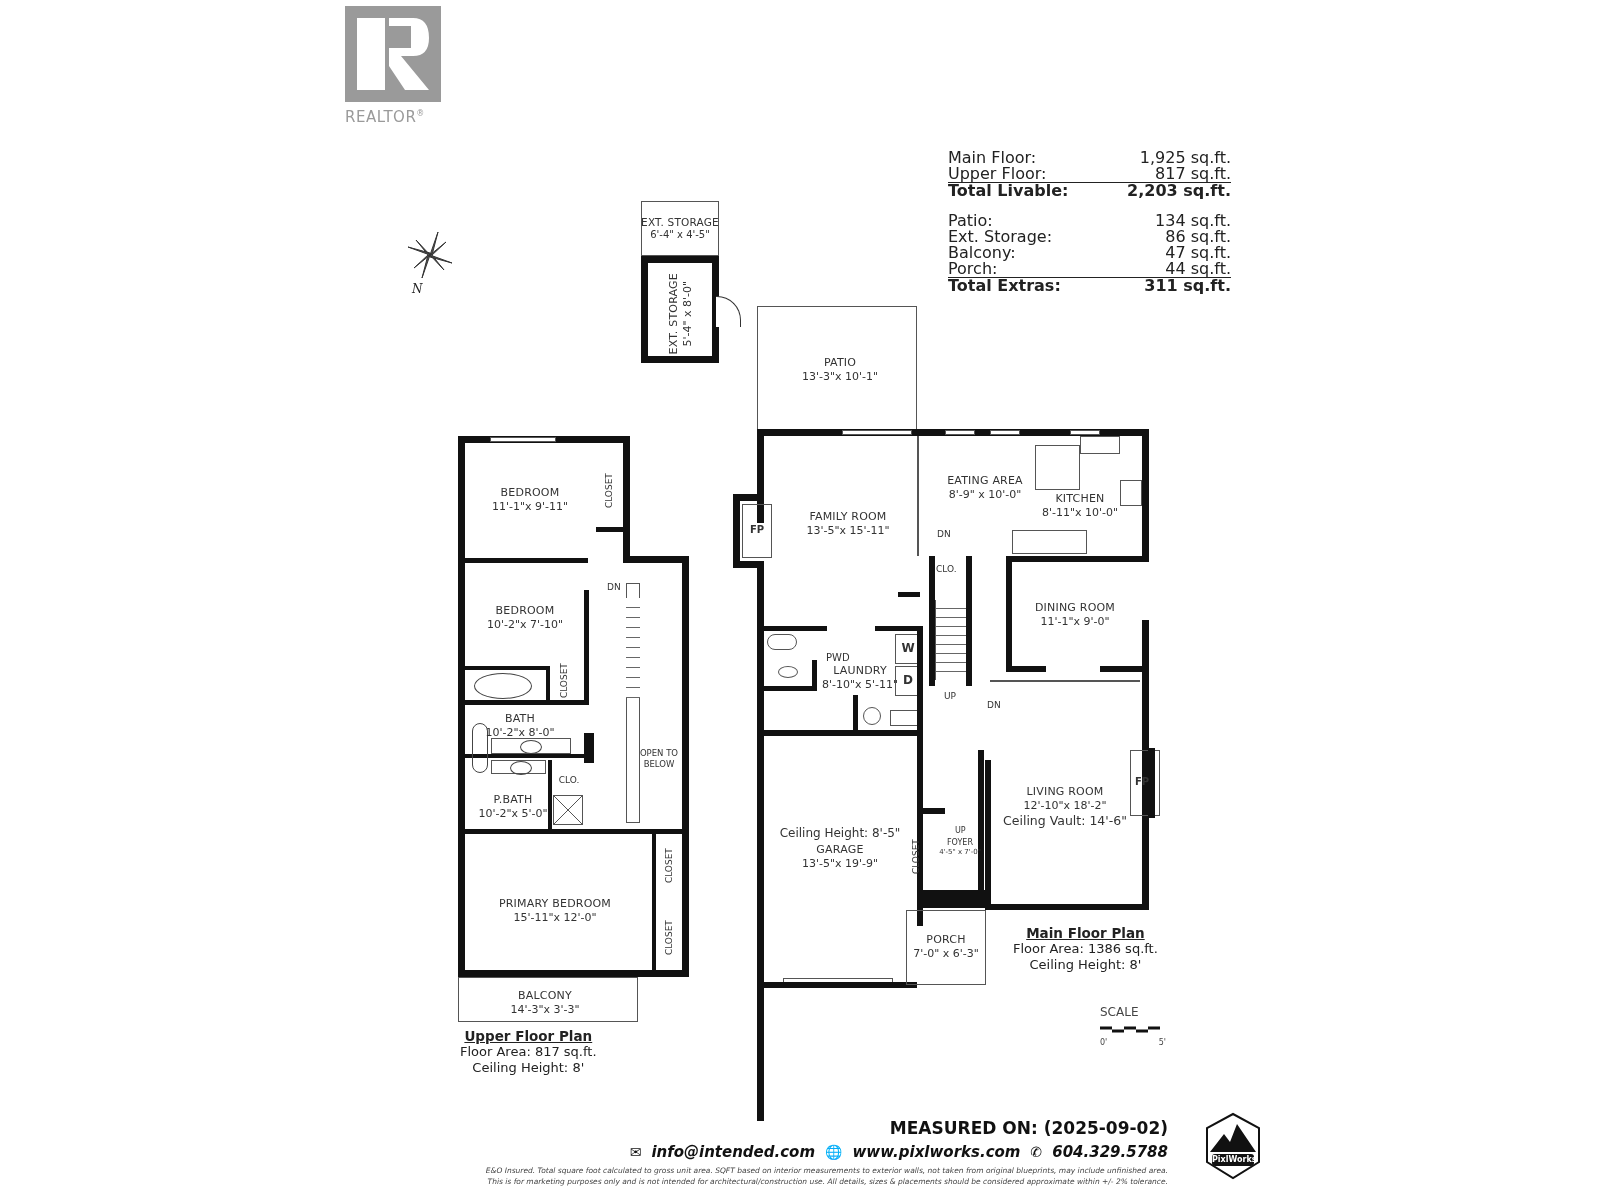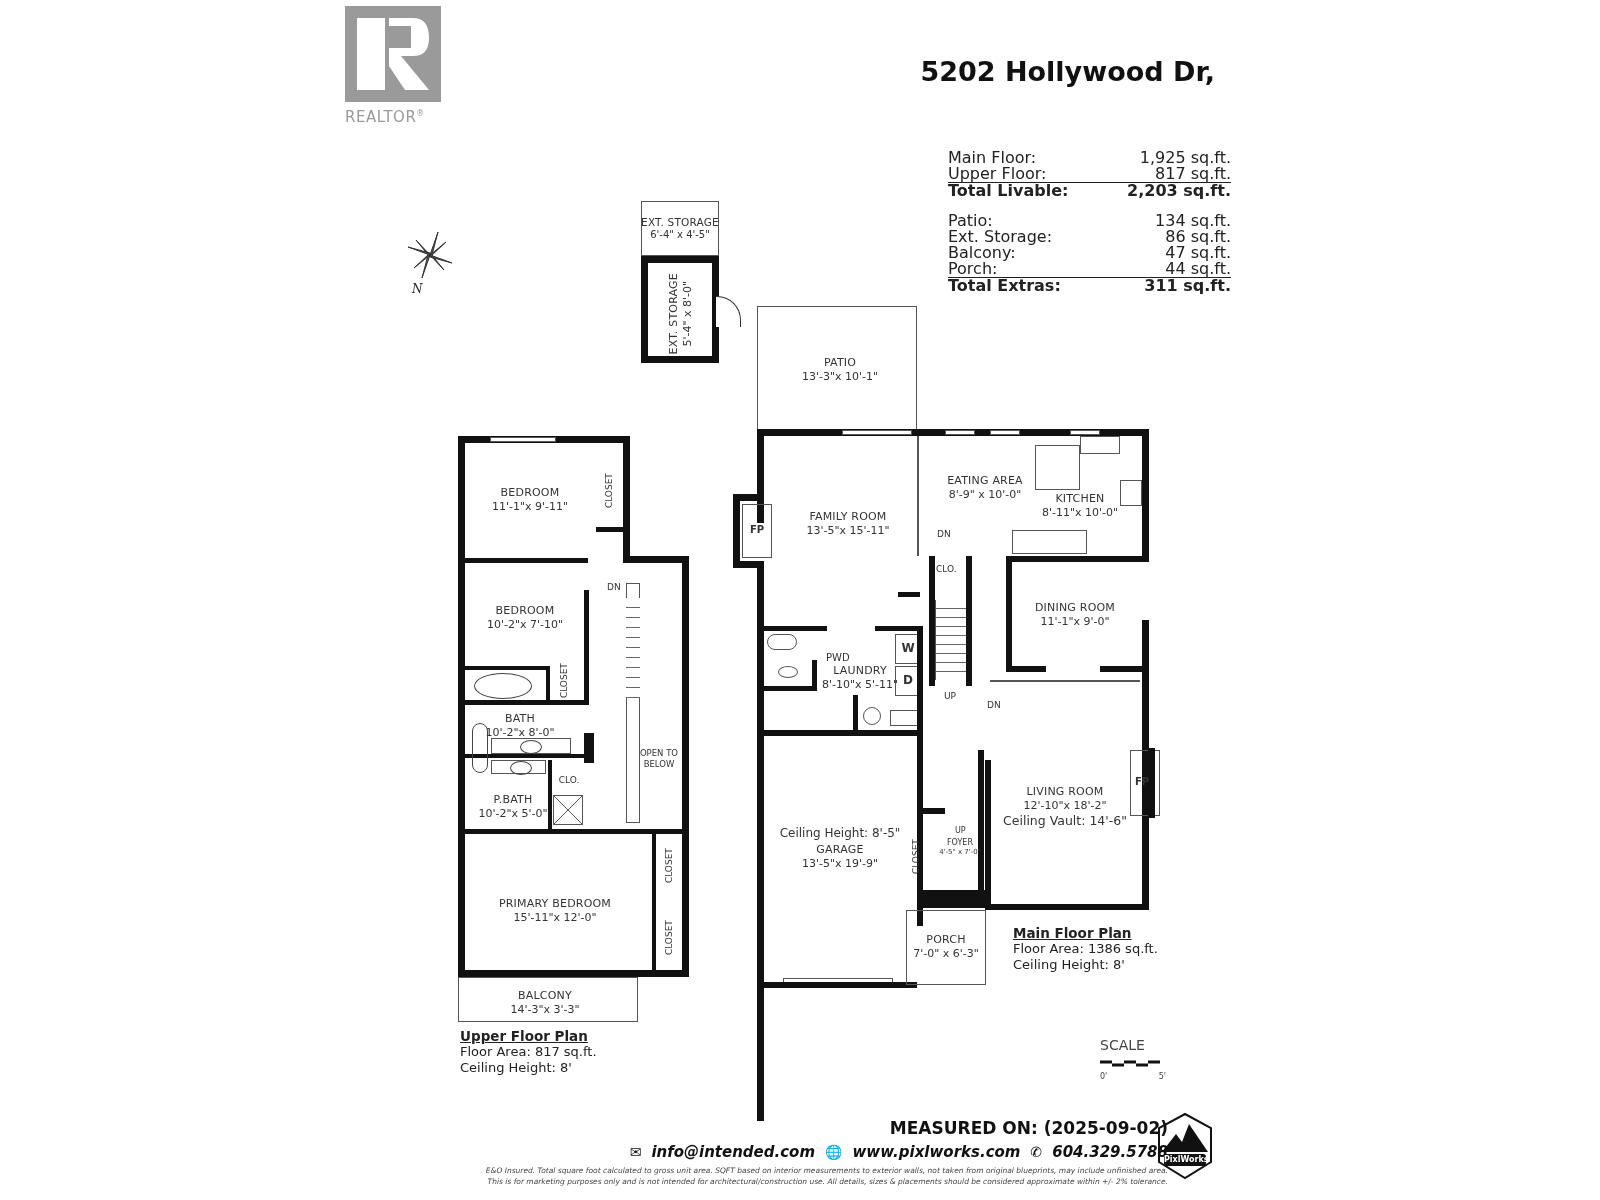--- a/index.html
+++ b/index.html
@@ -10,21 +10,21 @@
   .lbl .n { font-size:11px; letter-spacing:0.2px; display:block; }
   .lbl .d { font-size:11px; display:block; }
   .vert { transform:rotate(-90deg); transform-origin:center; }
   #title { right:385px; top:55px; text-align:right; font-weight:bold; font-size:27px; line-height:34px; color:#111; }
   #areas { left:948px; top:150px; width:283px; font-size:16px; color:#222; }
   .arow { display:flex; justify-content:space-between; line-height:16px; }
   .arow.total { font-weight:bold; border-top:1.5px solid #222; }
   .gap { height:14px; }
   .wall { position:absolute; background:#111; }
   .thin { position:absolute; border:1px solid #555; box-sizing:border-box; }
-  .caption { position:absolute; font-size:13px; color:#222; line-height:16px; }
+  .caption { position:absolute; font-size:13px; color:#222; line-height:16px;text-align:center; }
   .caption .h { font-weight:bold; text-decoration:underline; font-size:13.5px; }
   #footer-measured { right:432px; top:1118px; font-weight:bold; font-size:17px; color:#111; }
   #footer-contacts { right:432px; top:1143px; font-weight:bold; font-style:italic; font-size:15px; color:#111; display:flex; gap:10px; align-items:center; }
   #footer-contacts span.ic { font-style:normal; font-weight:normal; font-size:14px; }
   .disc { position:absolute; right:432px; font-style:italic; font-size:7.5px; color:#444; text-align:right; }
 </style>
 </head>
 <body>
 
 <div class="abs" style="left:345px;top:6px;width:96px;height:120px;">
@@ -33,21 +33,20 @@
     <rect x="12" y="12" width="28" height="72" fill="#fff"></rect>
     <path d="M44 12 H68 Q84 12 84 32 Q84 50 68 50 H56 L84 84 H60 L44 60 Z" fill="#fff"></path>
     <rect x="44" y="20" width="22" height="22" fill="#9a9a9a"></rect>
   </svg>
   <div style="font-size:15px;color:#9a9a9a;letter-spacing:0.5px;margin-top:2px;">
     <span>REALTOR</span><sup style="font-size:8px;">®</sup>
   </div>
 </div>
 
 <div id="title" class="abs">
-  <div>5202 Hollywood Dr,</div>
 </div>
 
 <div id="areas" class="abs">
   <div class="arow">
       <span>Main Floor:</span>
       <span>1,925 sq.ft.</span>
     </div>
   <div class="arow">
       <span>Upper Floor:</span>
       <span>817 sq.ft.</span>
@@ -315,21 +314,21 @@
   </div>
 
   <div class="caption" style="left:1013px;top:925px;">
     <div class="h">Main Floor Plan</div>
     <div>Floor Area: 1386 sq.ft.</div>
     <div>Ceiling Height: 8'</div>
   </div>
 </div>
 
 <div class="abs" style="left:1100px;top:1005px;width:80px;height:36px;">
-  <div style="font-size:14px;color:#444;margin-top:32px;">SCALE</div>
+  <div style="font-size:12px;color:#444;">SCALE</div>
   <svg width="70" height="8">
       <path d="M0 2 H12 M12 5 H24 M24 2 H36 M36 5 H48 M48 2 H60" stroke="#111" stroke-width="3"></path>
     </svg>
   <div style="display:flex;justify-content:space-between;width:66px;font-size:8px;color:#444;">
     <span>0'</span>
       <span>5'</span>
   </div>
 </div>
 
 <div id="footer-measured" class="abs">MEASURED ON: (2025-09-02)</div>
@@ -337,20 +336,20 @@
   <span class="ic">✉</span>
   <span>info@intended.com</span>
   <span class="ic">🌐</span>
   <span>www.pixlworks.com</span>
   <span class="ic">✆</span>
   <span>604.329.5788</span>
 </div>
 <div class="disc" style="top:1166px;">E&amp;O Insured.  Total square foot calculated to gross unit area. SQFT based on interior measurements to exterior walls, not taken from original blueprints, may include unfinished area.</div>
 <div class="disc" style="top:1177px;">This is for marketing purposes only and is not intended for architectural/construction use.  All details, sizes &amp; placements should be considered approximate within +/- 2%  tolerance.</div>
 
-<div class="abs" style="left:1156px;top:1112px;width:58px;height:70px;">
+<div class="abs" style="left:1204px;top:1112px;width:58px;height:70px;">
   <svg width="58" height="70" viewBox="0 0 58 70">
     <polygon points="29,2 55,16 55,50 29,66 3,50 3,16" fill="none" stroke="#111" stroke-width="2"></polygon>
     <polygon points="6,40 20,22 26,30 33,12 52,40" fill="#111"></polygon>
     <rect x="8" y="42" width="42" height="12" rx="3" fill="#111"></rect>
   </svg>
   <div style="position:absolute;left:8px;top:43px;width:42px;text-align:center;color:#fff;font-weight:bold;font-size:8px;">PixlWorks</div>
 </div>
 
 </body></html>

